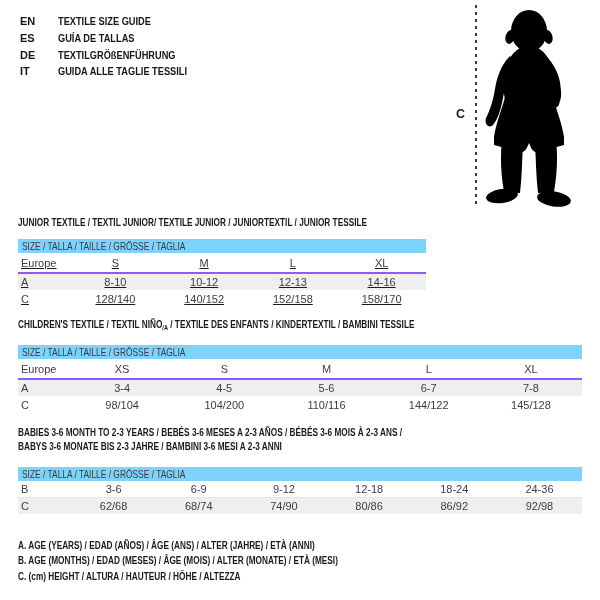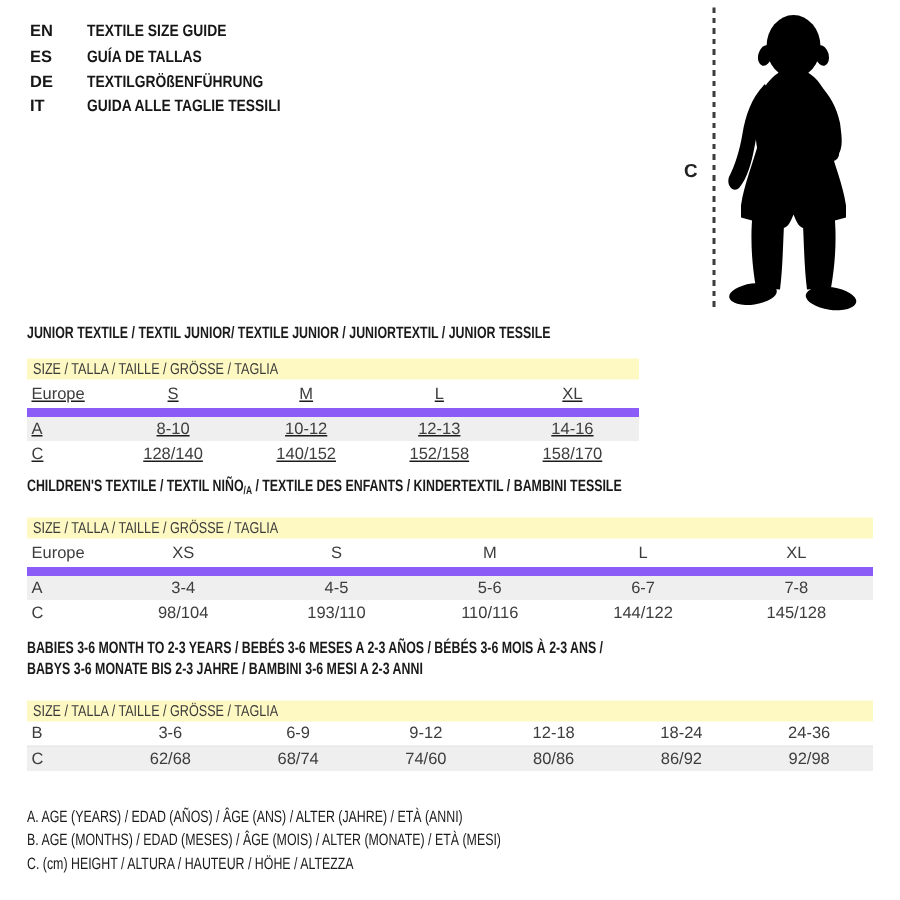--- a/index.html
+++ b/index.html
@@ -19,32 +19,32 @@
   
   .dash-line{position:absolute;left:475px;top:5px;width:2px;height:202px;
     background:repeating-linear-gradient(to bottom,#3c3c3c 0 3.5px,transparent 3.5px 7px);}
   .c-label{position:absolute;left:456px;top:107px;font-size:12.5px;font-weight:bold;color:#222;}
   .baby{position:absolute;left:482px;top:6px;width:96px;height:204px;}
 
   
   .tbl-section{position:absolute;left:18px;}
   .tbl-title{font-size:11px;font-weight:bold;color:#1a1a1a;height:13px;line-height:13px;}
   .tbl-title.two-line{height:27px;line-height:13.5px;}
-  .size-bar{background:#fef9c3;height:14px;line-height:14px;font-size:10.5px;color:#3a3a3a;padding-left:4px;}
+  .size-bar{background:#7dd3fc;height:14px;line-height:14px;font-size:10.5px;color:#3a3a3a;padding-left:4px;}
   .trow{display:flex;align-items:center;font-size:11px;color:#3d3d3d;}
-  .thead{height:19px;border-bottom:6px solid #8b5cf6;}
+  .thead{height:19px;border-bottom:2px solid #8b5cf6;}
   .trow.h16{height:16px;}
   .trow.h17{height:17px;}
   .stripe{background:#efefef;}
   .tlabel{flex:0 0 50px;padding-left:3px;text-align:left;}
   .tcell{flex:1;text-align:center;}
 
   
   .notes{position:absolute;left:18px;top:538px;}
-  .note-line{font-size:11px;font-weight:normal;line-height:15.4px;color:#1a1a1a;}
+  .note-line{font-size:11px;font-weight:bold;line-height:15.4px;color:#1a1a1a;}
 </style>
 </head>
 <body>
 
 <div class="canvas">
 
   <div class="lang-block">
     <div class="lang-row">
       <span class="lang-code">EN</span>
       <span class="lang-title"><span class="cond-lg">TEXTILE SIZE GUIDE</span></span>
@@ -134,21 +134,21 @@
         <span class="tlabel">A</span>
         <span class="tcell">3-4</span>
         <span class="tcell">4-5</span>
         <span class="tcell">5-6</span>
         <span class="tcell">6-7</span>
         <span class="tcell">7-8</span>
       </div>
       <div class="trow h17">
         <span class="tlabel">C</span>
         <span class="tcell">98/104</span>
-        <span class="tcell">193/110</span>
+        <span class="tcell">104/200</span>
         <span class="tcell">110/116</span>
         <span class="tcell">144/122</span>
         <span class="tcell">145/128</span>
       </div>
     </div>
   </div>
 
   <div class="tbl-section" style="top:426px;width:564px;">
     <div class="tbl-title two-line" style="margin-bottom:14px;">
       <span class="cond">BABIES 3-6 MONTH TO 2-3 YEARS / BEBÉS 3-6 MESES A 2-3 AÑOS / BÉBÉS 3-6 MOIS À 2-3 ANS /</span><br>
@@ -164,21 +164,21 @@
         <span class="tcell">6-9</span>
         <span class="tcell">9-12</span>
         <span class="tcell">12-18</span>
         <span class="tcell">18-24</span>
         <span class="tcell">24-36</span>
       </div>
       <div class="trow h16 stripe">
         <span class="tlabel">C</span>
         <span class="tcell">62/68</span>
         <span class="tcell">68/74</span>
-        <span class="tcell">74/60</span>
+        <span class="tcell">74/90</span>
         <span class="tcell">80/86</span>
         <span class="tcell">86/92</span>
         <span class="tcell">92/98</span>
       </div>
     </div>
   </div>
 
   <div class="notes">
     <div class="note-line"><span class="cond">A. AGE (YEARS) / EDAD (AÑOS) / ÂGE (ANS) / ALTER (JAHRE) / ETÀ (ANNI)</span></div>
     <div class="note-line"><span class="cond">B. AGE (MONTHS) / EDAD (MESES) / ÂGE (MOIS) / ALTER (MONATE) / ETÀ (MESI)</span></div>

